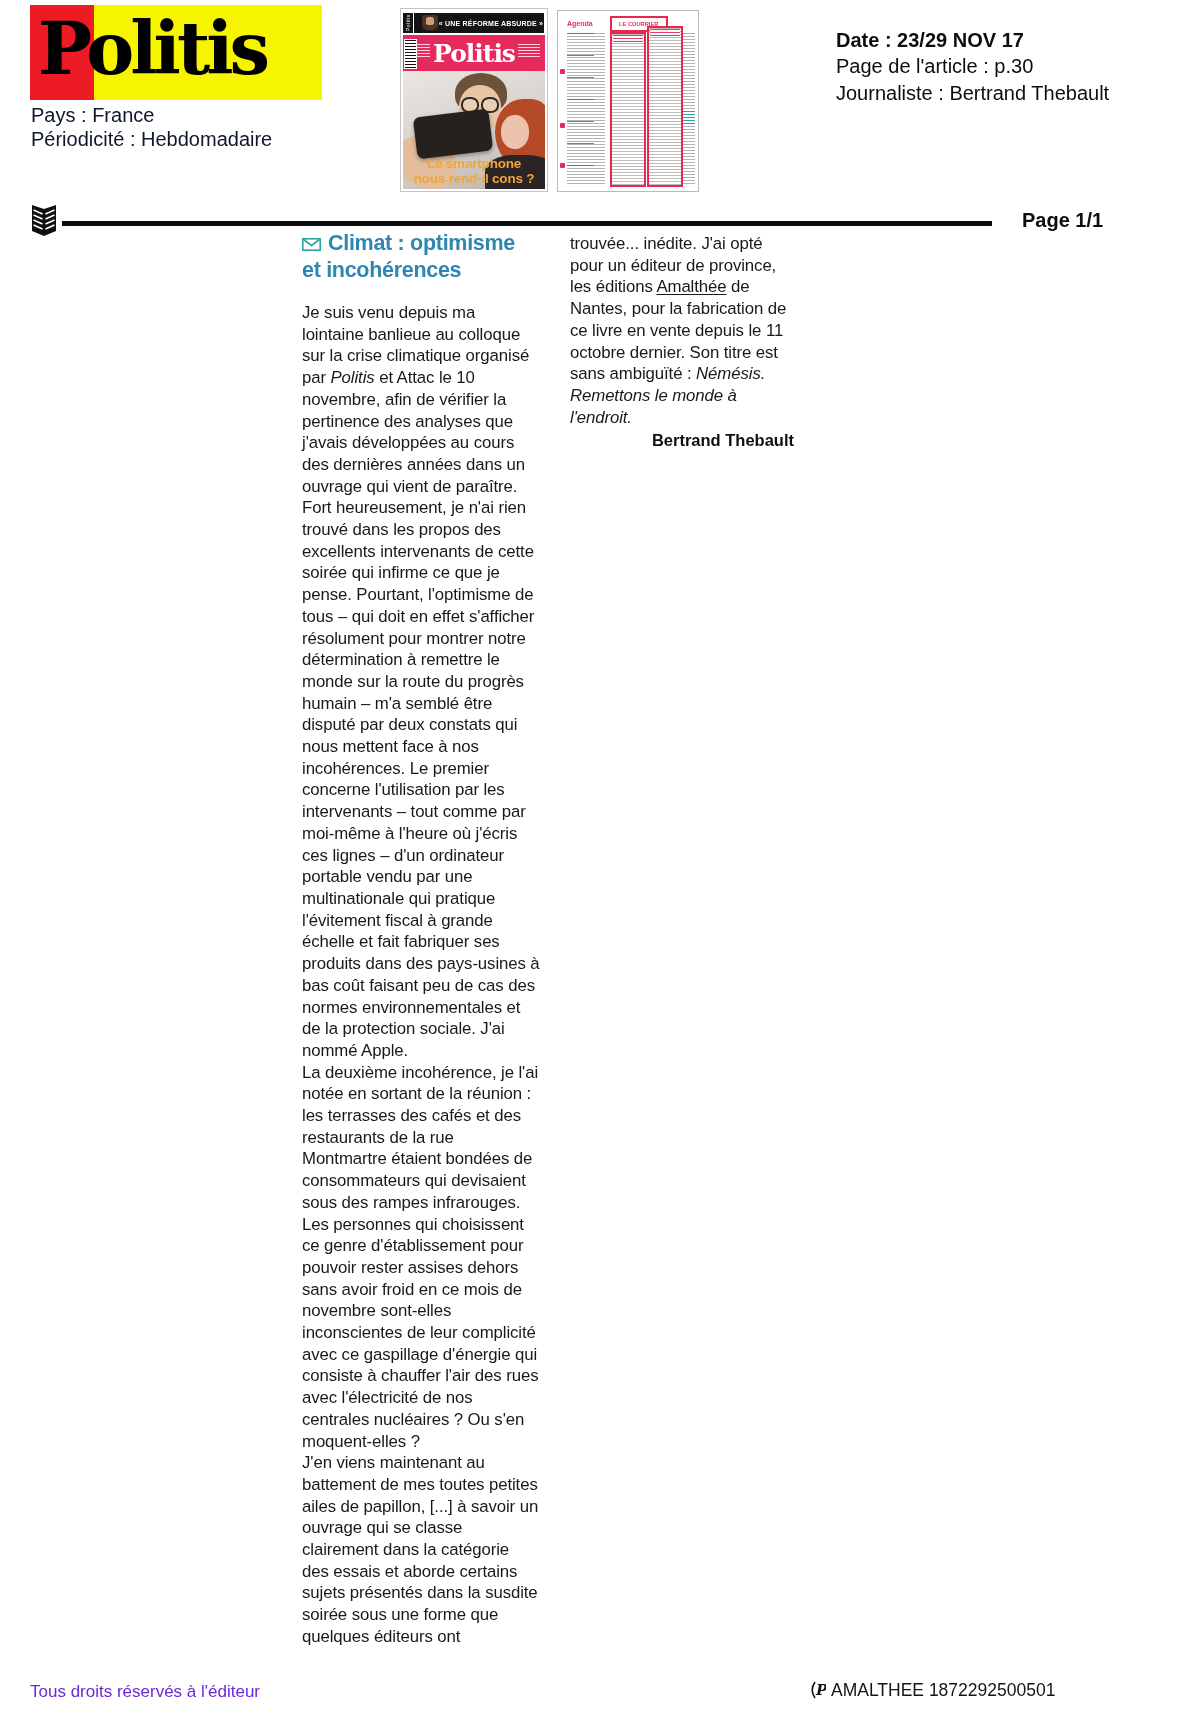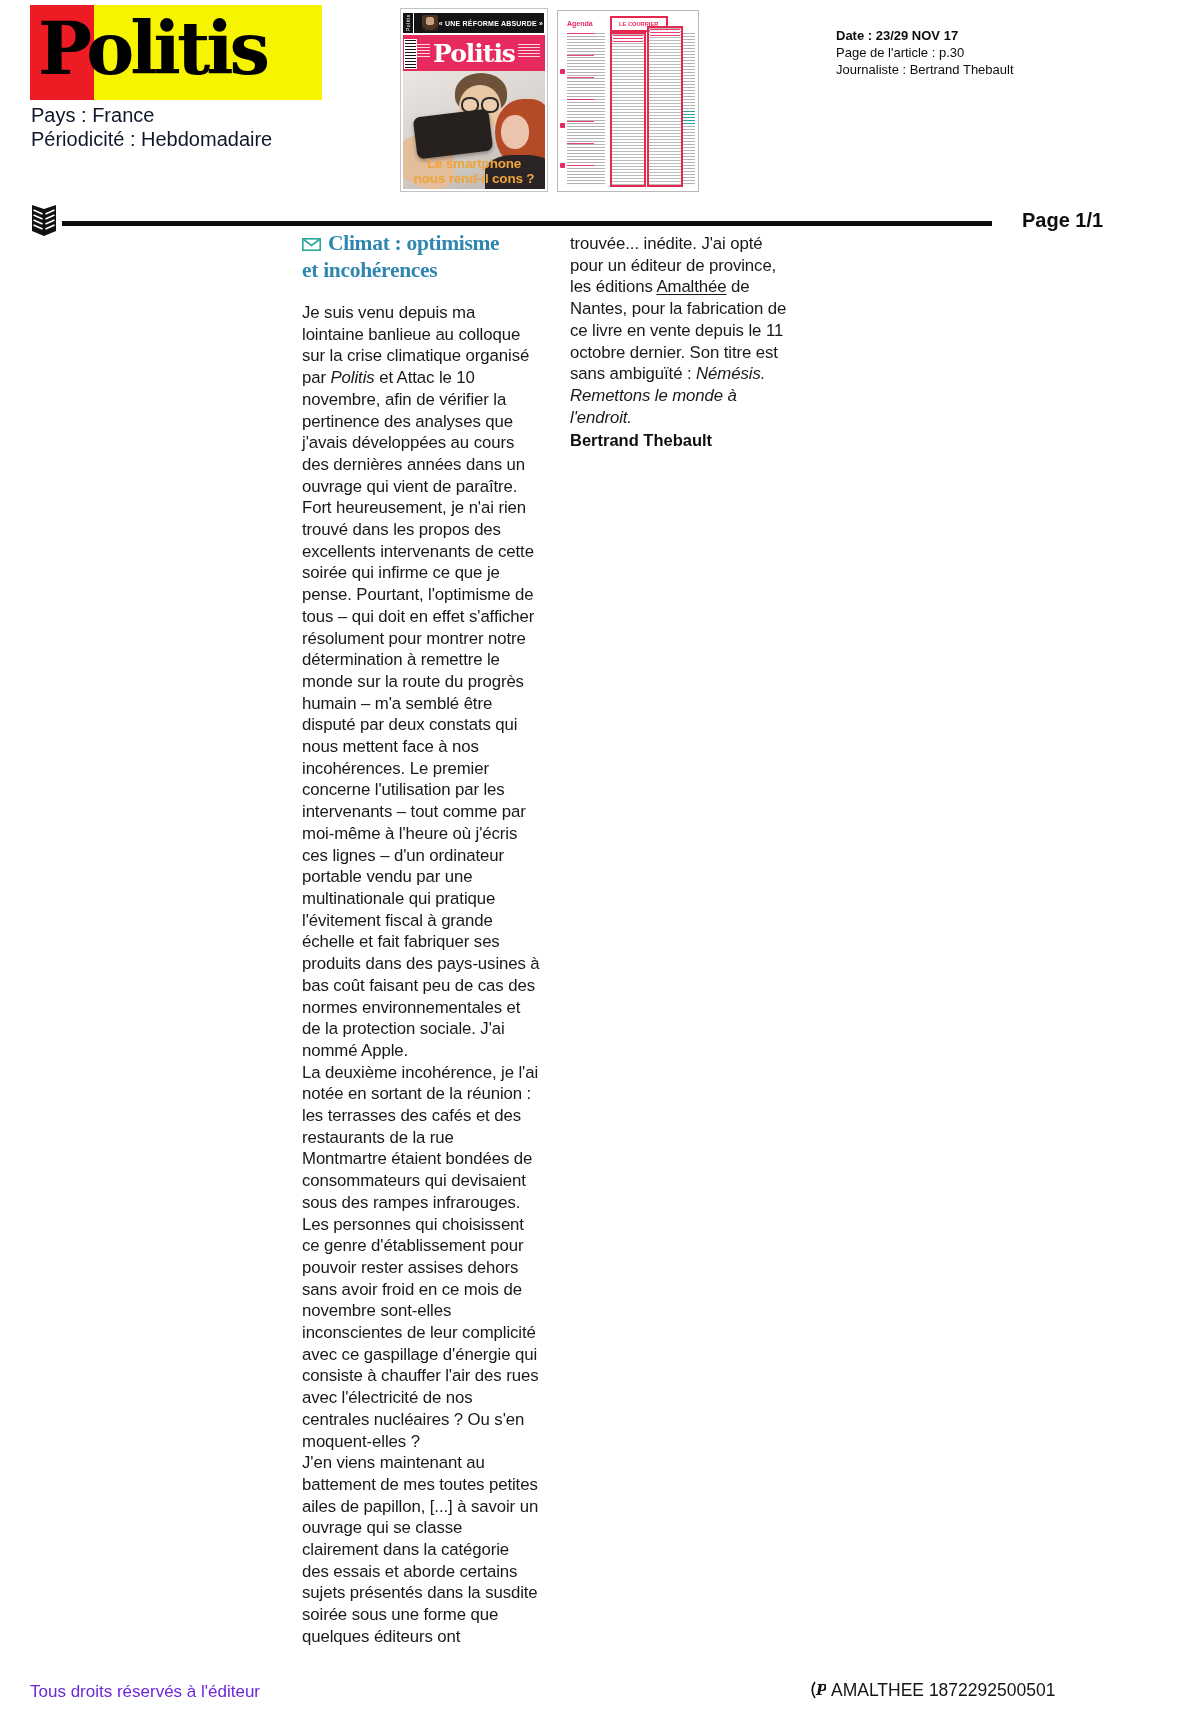--- a/index.html
+++ b/index.html
@@ -71,39 +71,39 @@
   .pt-col::before{content:"";position:absolute;left:1px;top:1px;right:1px;height:8px;background:
       repeating-linear-gradient(to bottom,rgba(231,42,94,.9) 0 1px,rgba(255,255,255,.9) 1px 3px);}
   .pt-colA{left:52px;top:21px;width:32px;height:151px;}
   .pt-colB{left:89px;top:15px;width:32px;height:157px;}
   .pt-rightcol{position:absolute;right:3px;top:22px;width:12px;bottom:6px;
       background:repeating-linear-gradient(to bottom,#b3b3b3 0 1px,transparent 1px 3px);}
   .pt-teal{position:absolute;right:3px;top:100px;width:12px;height:14px;background:
       repeating-linear-gradient(to bottom,#2aa79a 0 1px,#fff 1px 3px);}
 
   
-  .meta{position:absolute;left:836px;top:27px;font-size:13px;line-height:1.32;color:#0d0d0d;}
+  .meta{position:absolute;left:836px;top:27px;font-size:20px;line-height:1.32;color:#0d0d0d;}
   .meta .bold{font-weight:bold;}
 
   
   .book-icon{position:absolute;left:28px;top:203px;}
   .div-line{position:absolute;left:62px;top:221px;width:930px;height:5px;background:#0d0d0d;}
   .page-ind{position:absolute;left:1004px;top:209px;font-weight:bold;font-size:20px;color:#0d0d0d;margin-left:18px;}
 
   
   .art-title{position:absolute;left:302px;top:230px;width:250px;
-             font-family:Liberation Serif, serif;font-weight:bold;font-size:21.5px;line-height:1.25;
+             font-family:Liberation Sans, sans-serif;font-weight:bold;font-size:21.5px;line-height:1.25;
              color:#2f86b0;letter-spacing:-.3px;}
   .env-icon{display:inline-block;vertical-align:-1px;margin-right:7px;}
   .body-text{font-size:16.8px;line-height:21.7px;color:#191919;white-space:pre-line;letter-spacing:-.1px;}
   .col1{position:absolute;left:302px;top:302px;width:238px;}
   .col2{position:absolute;left:570px;top:233px;width:230px;}
   .seg-italic{font-style:italic;}
   .seg-underline{text-decoration:underline;text-underline-offset:2px;}
-  .byline{margin-top:3px;text-align:left;padding-right:6px;font-weight:bold;font-size:16.5px;color:#0f0f0f;}
+  .byline{margin-top:3px;text-align:right;padding-right:6px;font-weight:bold;font-size:16.5px;color:#0f0f0f;}
 
   
   .footer-left{position:absolute;left:30px;top:1682px;font-size:17px;color:#6d28d9;}
   .footer-right{position:absolute;left:810px;top:1679px;display:flex;align-items:center;gap:5px;
                 font-size:17.5px;color:#151515;}
 </style>
 </head>
 <body>
 
 <div class="page">

